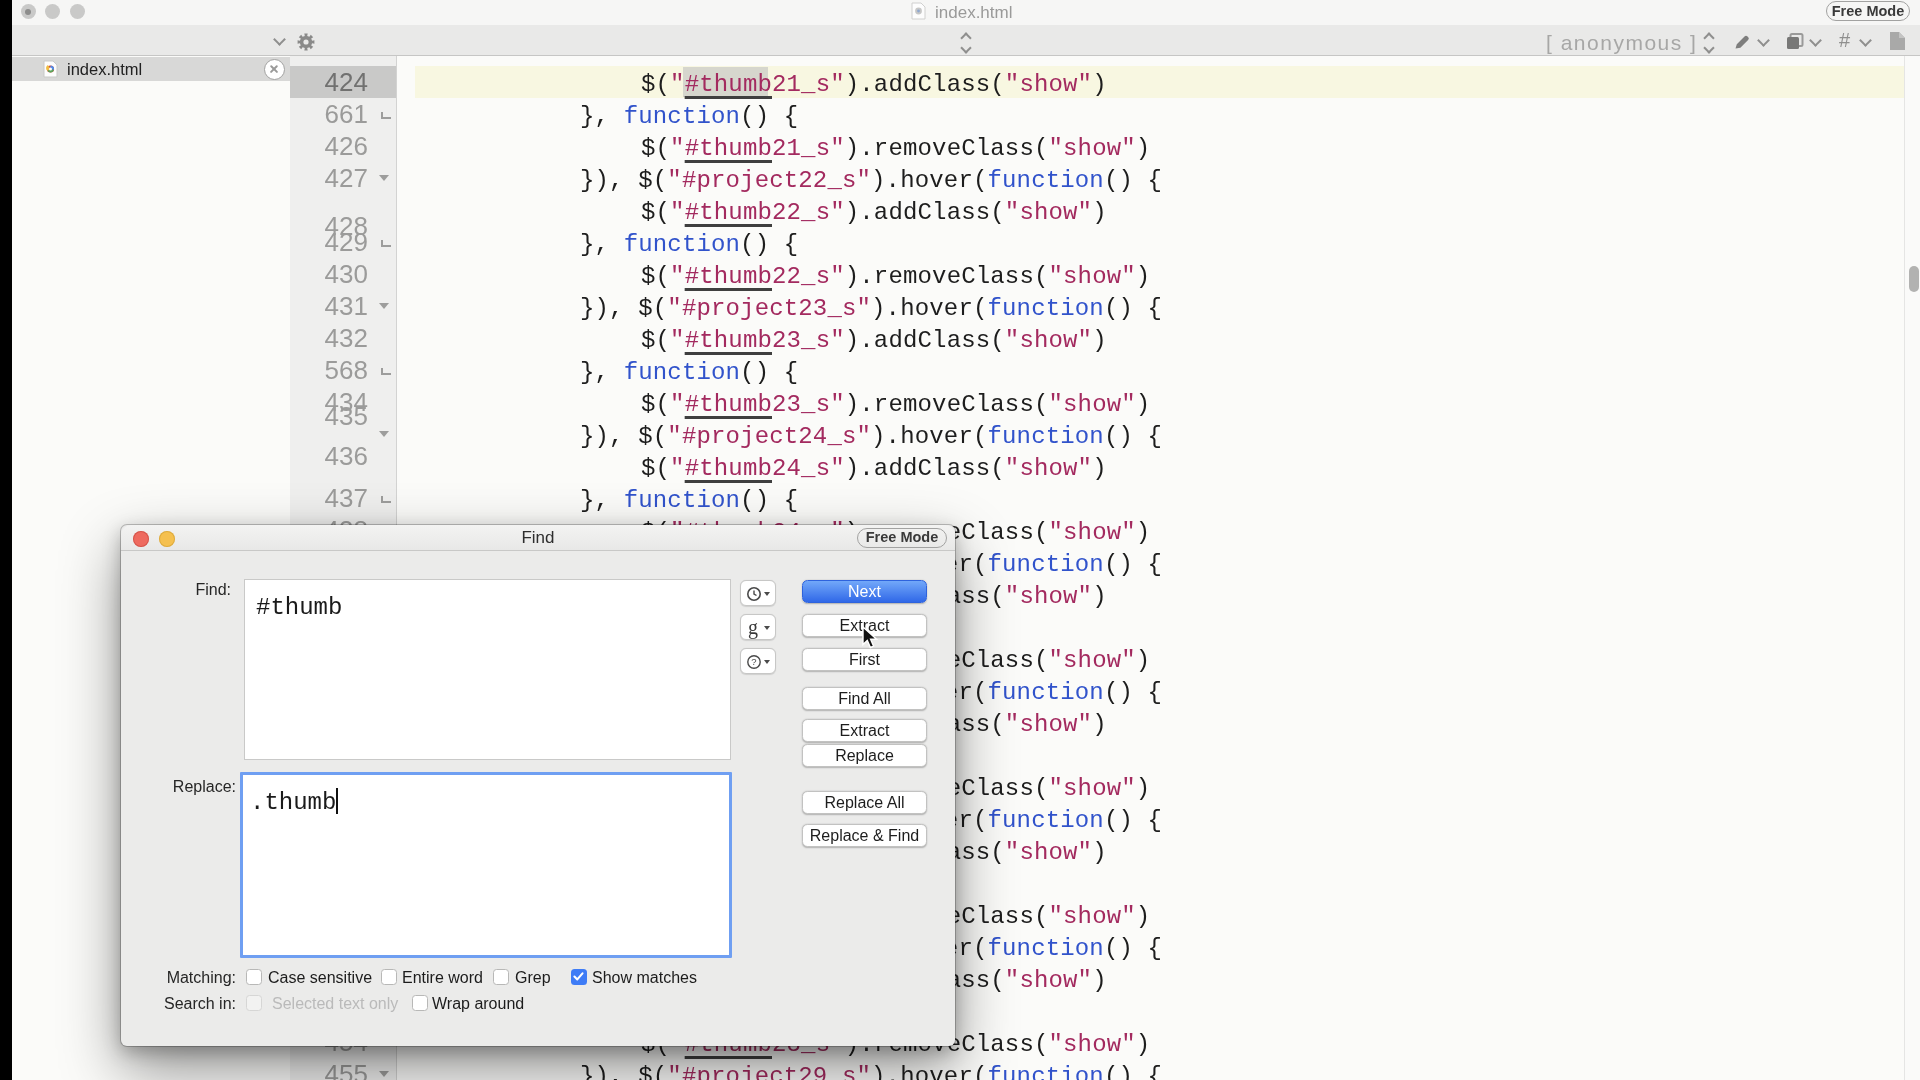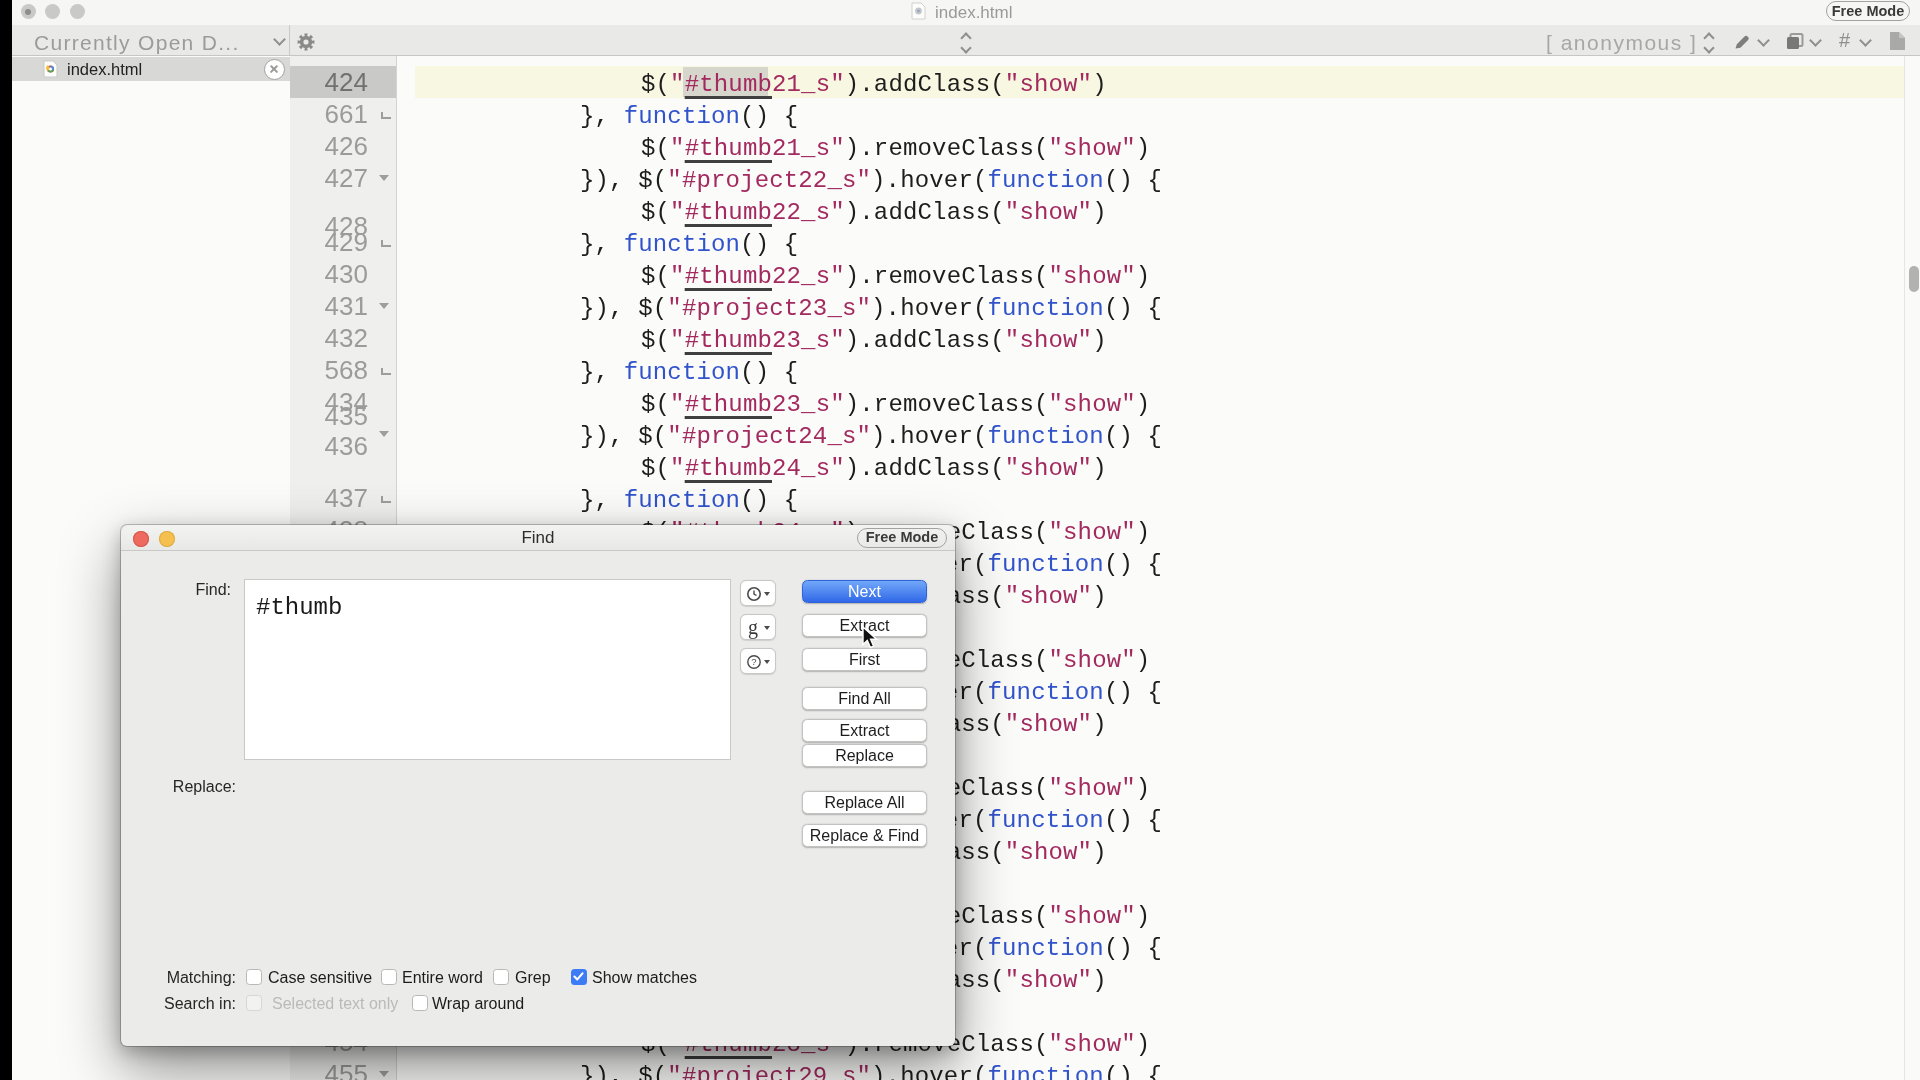--- a/index.html
+++ b/index.html
@@ -114,23 +114,20 @@
     <svg id="wticon" width="15" height="18" viewBox="0 0 15 18">
       <path d="M1 1 h9 l4 4 v12 h-13 z" fill="#fdfdfd" stroke="#d0d0cf" stroke-width="1"></path>
       <circle cx="7.5" cy="9" r="3.4" fill="#c7c7c6"></circle>
       <circle cx="7.5" cy="9" r="1.4" fill="#8fa8cf"></circle>
     </svg>
     <span id="wtitle">index.html</span>
     <div class="fmode" id="fmode1">Free Mode</div>
   </div>
 
   <div id="toolbar">
-    <div id="tbleft">
-        <span>Currently Open D...</span>
-      </div>
     <div class="chevd" style="left:263px; top:10px"></div>
     <svg class="tico" style="left:285px; top:8px" width="18" height="18" viewBox="0 0 18 18">
       <polygon points="17.4,7.3 17.4,10.7 15.1,10.2 14.2,12.4 16.2,13.8 13.8,16.2 12.4,14.2 10.2,15.1 10.7,17.4 7.3,17.4 7.8,15.1 5.6,14.2 4.2,16.2 1.8,13.8 3.8,12.4 2.9,10.2 0.6,10.7 0.6,7.3 2.9,7.8 3.8,5.6 1.8,4.2 4.2,1.8 5.6,3.8 7.8,2.9 7.3,0.6 10.7,0.6 10.2,2.9 12.4,3.8 13.8,1.8 16.2,4.2 14.2,5.6 15.1,7.8" fill="#8a8a89"></polygon>
         <circle cx="9" cy="9" r="2.6" fill="#e9e9e8"></circle>
     </svg>
     <div class="chevu sm" style="left:950px; top:9px"></div>
     <div class="chevd sm" style="left:950px; top:19px"></div>
     <span id="anon">[ anonymous ]</span>
     <div class="chevu sm" style="left:1693px; top:9px"></div>
     <div class="chevd sm" style="left:1693px; top:19px"></div>
@@ -179,21 +176,21 @@
 <div class="fm1" style="top:184px"></div>
 <div class="gn" style="top:202px">430</div>
 <div class="gn" style="top:234px">431</div>
 <div class="fm2" style="top:247px"></div>
 <div class="gn" style="top:266px">432</div>
 <div class="gn" style="top:298px">568</div>
 <div class="fm1" style="top:312px"></div>
 <div class="gn" style="top:330px">434</div>
 <div class="gn" style="top:344px">435</div>
 <div class="fm2" style="top:375px"></div>
-<div class="gn" style="top:374px">436</div>
+<div class="gn" style="top:384px">436</div>
 <div class="gn" style="top:426px">437</div>
 <div class="fm1" style="top:440px"></div>
 <div class="gn" style="top:458px">438</div>
 <div class="gn" style="top:490px">439</div>
 <div class="fm2" style="top:503px"></div>
 <div class="gn" style="top:522px">440</div>
 <div class="gn" style="top:554px">441</div>
 <div class="fm1" style="top:568px"></div>
 <div class="gn" style="top:586px">442</div>
 <div class="gn" style="top:618px">443</div>
@@ -294,20 +291,23 @@
   <div class="btn" id="bnext" style="top:55px">Next</div>
   <div class="btn" style="top:89px">Extract</div>
   <div class="btn" style="top:123px">First</div>
   <div class="btn" style="top:162px">Find All</div>
   <div class="btn" style="top:194px">Extract</div>
   <div class="btn" style="top:219px">Replace</div>
   <div class="btn" style="top:266px">Replace All</div>
   <div class="btn" style="top:299px">Replace &amp; Find</div>
 
   <div class="dlab" style="left:20px; top:253px; width:95px">Replace:</div>
+  <div id="repbox">
+      <span class="t">.thumb<span class="caret"></span></span>
+    </div>
 
   <div class="dlab" style="left:20px; top:444px; width:95px">Matching:</div>
   <div class="cb" style="left:125px; top:444px"></div>
   <div class="cblab" style="left:147px; top:444px">Case sensitive</div>
   <div class="cb" style="left:260px; top:444px"></div>
   <div class="cblab" style="left:281px; top:444px">Entire word</div>
   <div class="cb" style="left:372px; top:444px"></div>
   <div class="cblab" style="left:394px; top:444px">Grep</div>
   <div class="cbc" style="left:450px; top:444px">
     <svg width="15" height="15" viewBox="0 0 15 15">

